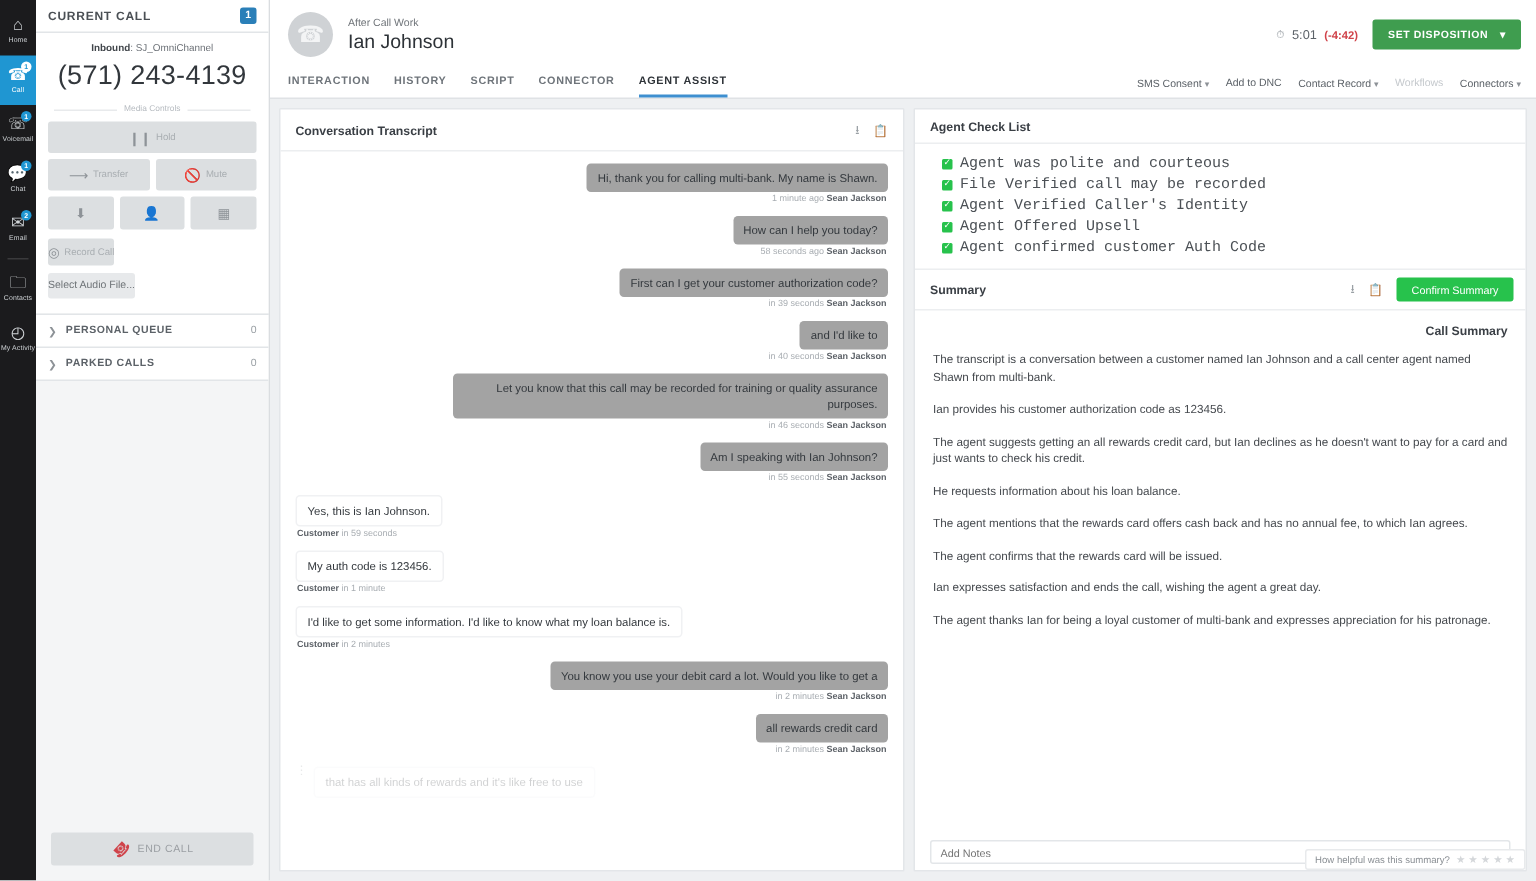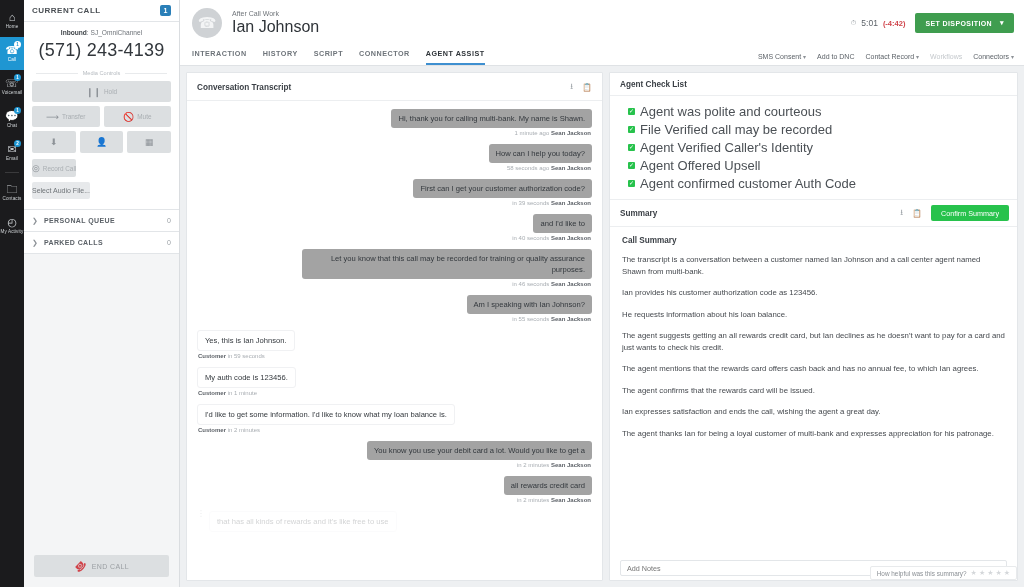--- a/index.html
+++ b/index.html
@@ -112,21 +112,21 @@
   .main { flex: 1; display: flex; flex-direction: column; background: #eef0f2; min-width: 0; }
   .topbar { background: #fff; position: relative; }
   .tb-inner { display: flex; align-items: center; padding: 8px 10px 0 12px; }
   .avatar {
     width: 30px; height: 30px; border-radius: 50%; background: #cfd2d5;
     display: flex; align-items: center; justify-content: center;
     color: #f3f4f5; font-size: 15px; flex: 0 0 30px;
   }
   .who { margin-left: 10px; flex: 1; }
   .acw { font-size: 7px; color: #70757a; }
-  .cname { font-size: 16px; color: #2e3338; margin-top: 1px; }
+  .cname { font-size: 13px; color: #2e3338; margin-top: 1px; }
   .timer { display: flex; align-items: center; gap: 5px; margin-right: 10px; }
   .timer .clk { font-size: 7px; color: #9aa0a5; }
   .timer .tval { font-size: 8.5px; color: #5c6268; }
   .timer .neg { font-size: 7.5px; color: #d0434a; font-weight: bold; }
   .disp {
     background: #3f9d4f; color: #fff; border: none; border-radius: 2px;
     height: 20px; padding: 0 10px; font-size: 7px; font-weight: bold;
     letter-spacing: .4px; cursor: pointer;
     display: flex; align-items: center; gap: 8px;
   }
@@ -183,34 +183,34 @@
 
   .checkhead { padding: 7px 10px 6px; border-bottom: 1px solid #eceef0; }
   .checkhead .ct { font-size: 8.2px; color: #3a3f45; font-weight: bold; }
   .checklist { padding: 8px 10px 5px 18px; }
   .chk { display: flex; align-items: center; gap: 5px; margin-bottom: 3px; }
   .chk .box {
     width: 7px; height: 7px; background: #27c24c; border-radius: 1px;
     color: #fff; font-size: 6px; line-height: 7px; text-align: center;
     flex: 0 0 7px;
   }
-  .chk .cl { font-size: 13px; color: #4b5055; }
+  .chk .cl { font-size: 10px; color: #4b5055; font-family: Liberation Mono, monospace; }
 
   .sumhead {
     display: flex; align-items: center; padding: 5px 8px 5px 10px;
     border-top: 1px solid #eceef0; border-bottom: 1px solid #eceef0;
   }
   .sumhead .ct { font-size: 8.2px; color: #3a3f45; font-weight: bold; flex: 1; }
   .confirm {
     background: #27c24c; color: #fff; border: none; border-radius: 2px;
     height: 16px; padding: 0 10px; font-size: 7.2px; cursor: pointer;
     margin-left: 9px;
   }
   .sumbody { flex: 1; overflow: hidden; padding: 9px 12px 0; }
-  .sumtitle { font-size: 8.2px; color: #3a3f45; font-weight: bold; margin-bottom: 9px; }
+  .sumtitle { font-size: 8.2px; color: #3a3f45; font-weight: bold; margin-bottom: 9px; text-align: right; }
   .para { font-size: 7.8px; line-height: 11.5px; color: #45494e; margin-bottom: 10px; }
   .notesrow { padding: 0 10px 4px; }
   .notes {
     width: 100%; height: 16px; border: 1px solid #e3e6e9; border-radius: 2px;
     font-size: 7.2px; color: #a9aeb3; padding: 0 6px;
     font-family: "Liberation Sans", sans-serif; background: #fff;
   }
   .rate {
     position: absolute; right: 0; bottom: 0;
     display: flex; align-items: center; gap: 4px;
@@ -476,22 +476,22 @@
           <button class="confirm">
             <span>Confirm Summary</span>
           </button>
         </div>
 
         <div class="sumbody">
           <div class="sumtitle">Call Summary</div>
           <div id="paras">
               <div class="para">The transcript is a conversation between a customer named Ian Johnson and a call center agent named Shawn from multi-bank.</div>
               <div class="para">Ian provides his customer authorization code as 123456.</div>
+              <div class="para">The agent suggests getting an all rewards credit card, but Ian declines as he doesn't want to pay for a card and just wants to check his credit.</div>
               <div class="para">He requests information about his loan balance.</div>
-              <div class="para">The agent suggests getting an all rewards credit card, but Ian declines as he doesn't want to pay for a card and just wants to check his credit.</div>
               <div class="para">The agent mentions that the rewards card offers cash back and has no annual fee, to which Ian agrees.</div>
               <div class="para">The agent confirms that the rewards card will be issued.</div>
               <div class="para">Ian expresses satisfaction and ends the call, wishing the agent a great day.</div>
               <div class="para">The agent thanks Ian for being a loyal customer of multi-bank and expresses appreciation for his patronage.</div>
             </div>
         </div>
 
         <div class="notesrow notewrap">
           <input class="notes" placeholder="Add Notes" style="">
           <div class="rate">

